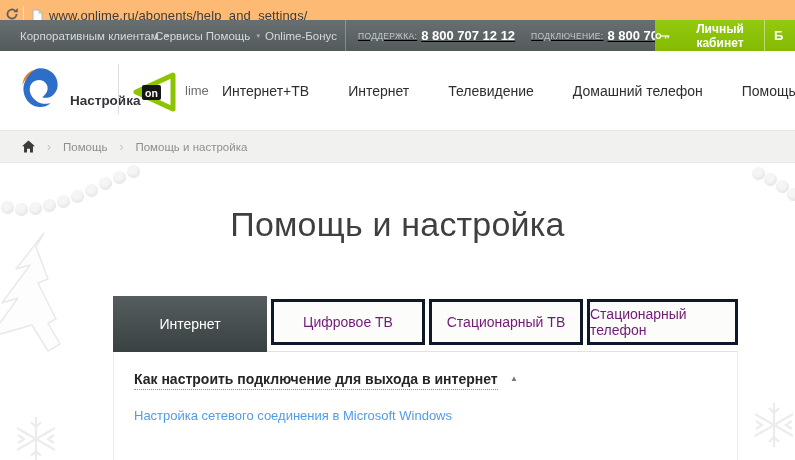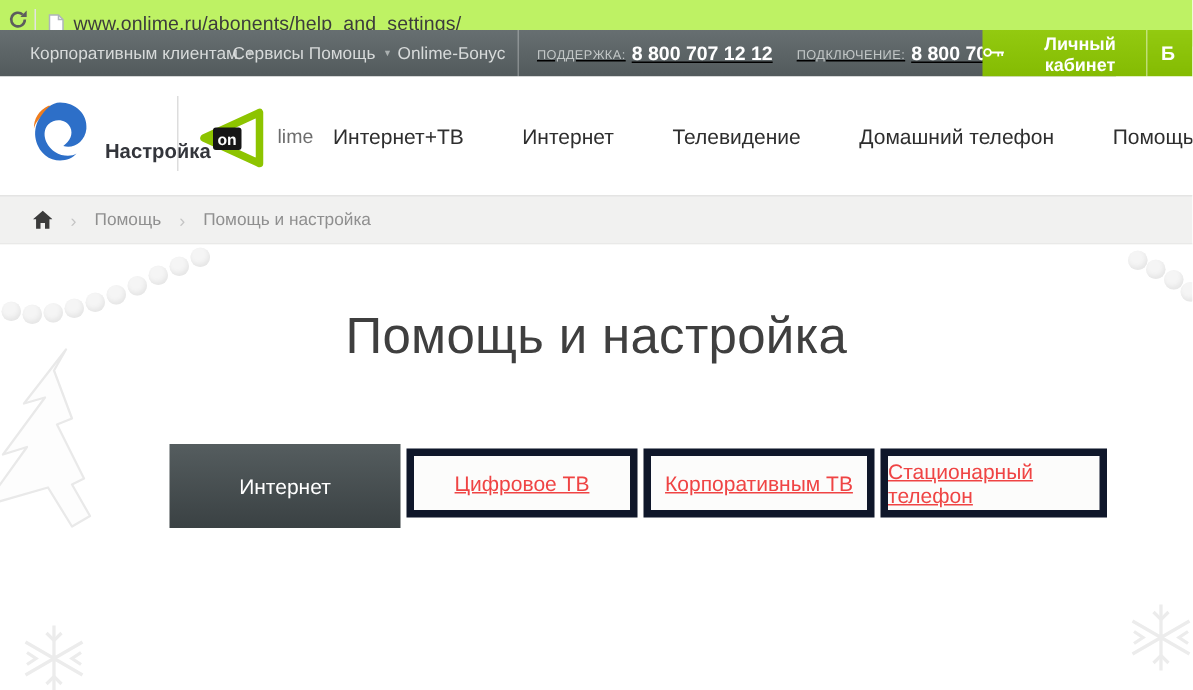--- a/index.html
+++ b/index.html
@@ -1,20 +1,20 @@
 <!DOCTYPE html>
 <html><head>
 <meta charset="utf-8">
 <style>
   * { margin:0; padding:0; box-sizing:border-box; }
   html,body { width:795px; height:460px; overflow:hidden; }
   body { font-family:"Liberation Sans", sans-serif; background:#fff; position:relative; }
 
   
-  .browser-bar { position:absolute; top:0; left:0; width:795px; height:31px; background:#bef264;
+  .browser-bar { position:absolute; top:0; left:0; width:795px; height:31px; background:#fdba74;
                  display:flex; align-items:center; }
   .reload-btn { width:24px; height:20px; display:flex; align-items:center; justify-content:center;
                 border-right:1px solid #e3e3e3; cursor:pointer; }
   .page-icon { margin-left:8px; display:flex; align-items:center; }
   .url-text { margin-left:6px; font-size:13px; color:#3c3c3c; letter-spacing:.1px; }
 
   
   .topbar { position:absolute; top:20px; left:0; width:744px; height:31px;
             background:linear-gradient(#676f71,#525a5c); }
   .tb-link { position:absolute; top:0; height:100%; display:flex; align-items:center;
@@ -64,21 +64,21 @@
   .deco-snow-br { position:absolute; left:750px; top:238px; }
 
   .page-title { position:absolute; top:42px; left:0; width:100%; text-align:center;
                 font-size:34px; font-weight:300; color:#3f3f3f; letter-spacing:.2px; }
 
   .tabs { position:absolute; left:113px; top:133px; display:flex; gap:4px; align-items:flex-start; }
   .tab { display:flex; align-items:center; justify-content:center; cursor:pointer; font-size:14px; }
   .tab.active { width:154px; height:56px; background:linear-gradient(#555d5f,#3a4143);
                 color:#fff; position:relative; z-index:2; }
   .tab.inactive { width:154px; height:46px; margin-top:3px; background:#fcfcfb;
-                  border:5px solid #0f172a; color:#ef4444;text-decoration:underline; }
+                  border:3px solid #0f172a; color:#701a75; }
   .tab.last { width:151px; }
 
   .panel { position:absolute; left:113px; top:188px; width:625px; height:109px;
            background:#fff; border:1px solid #ececec; border-top:1px solid #e1e1e1; border-bottom:none; }
   .question { position:absolute; left:20px; top:18px; cursor:pointer; white-space:nowrap; }
   .question .q-text { font-size:14px; font-weight:bold; color:#252525;
                       border-bottom:1px dotted #8f8f8f; padding-bottom:2px; }
   .question .q-arrow { font-size:8px; color:#6e797b; margin-left:8px; vertical-align:3px; }
   .article-link { position:absolute; left:20px; top:56px; font-size:13px; color:#4f9ce8; cursor:pointer; white-space:nowrap; }
 </style>
@@ -208,18 +208,25 @@
       <path d="M12 1 V23 M2.5 6.5 L21.5 17.5 M2.5 17.5 L21.5 6.5"></path>
       <path d="M9.5 3.5 L12 6 L14.5 3.5 M9.5 20.5 L12 18 L14.5 20.5 M3 10 L6 12 L3 14 M21 10 L18 12 L21 14"></path>
     </g>
   </svg>
 
   <h1 class="page-title">Помощь и настройка</h1>
 
   <div class="tabs">
     <div class="tab active">Интернет</div>
     <div class="tab inactive">Цифровое ТВ</div>
-    <div class="tab inactive">Корпоративным ТВ</div>
+    <div class="tab inactive">Стационарный ТВ</div>
     <div class="tab inactive last">Стационарный телефон</div>
   </div>
 
+  <div class="panel">
+    <div class="question">
+      <span class="q-text">Как настроить подключение для выхода в интернет</span>
+      <span class="q-arrow">▲</span>
+    </div>
+    <div class="article-link">Настройка сетевого соединения в Microsoft Windows</div>
+  </div>
 
 </div>
 
 </body></html>

